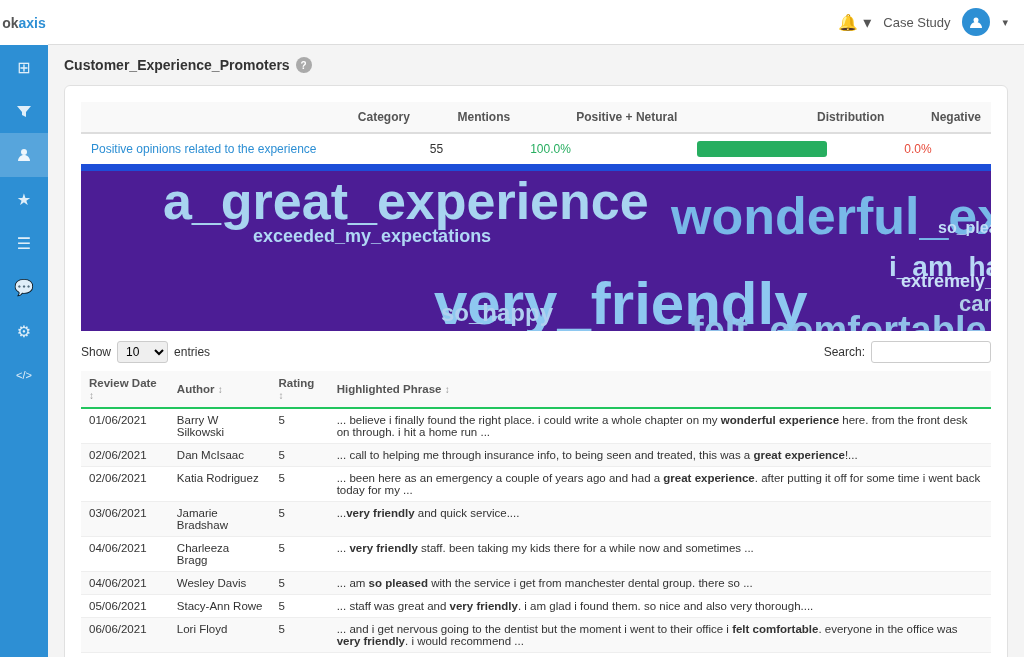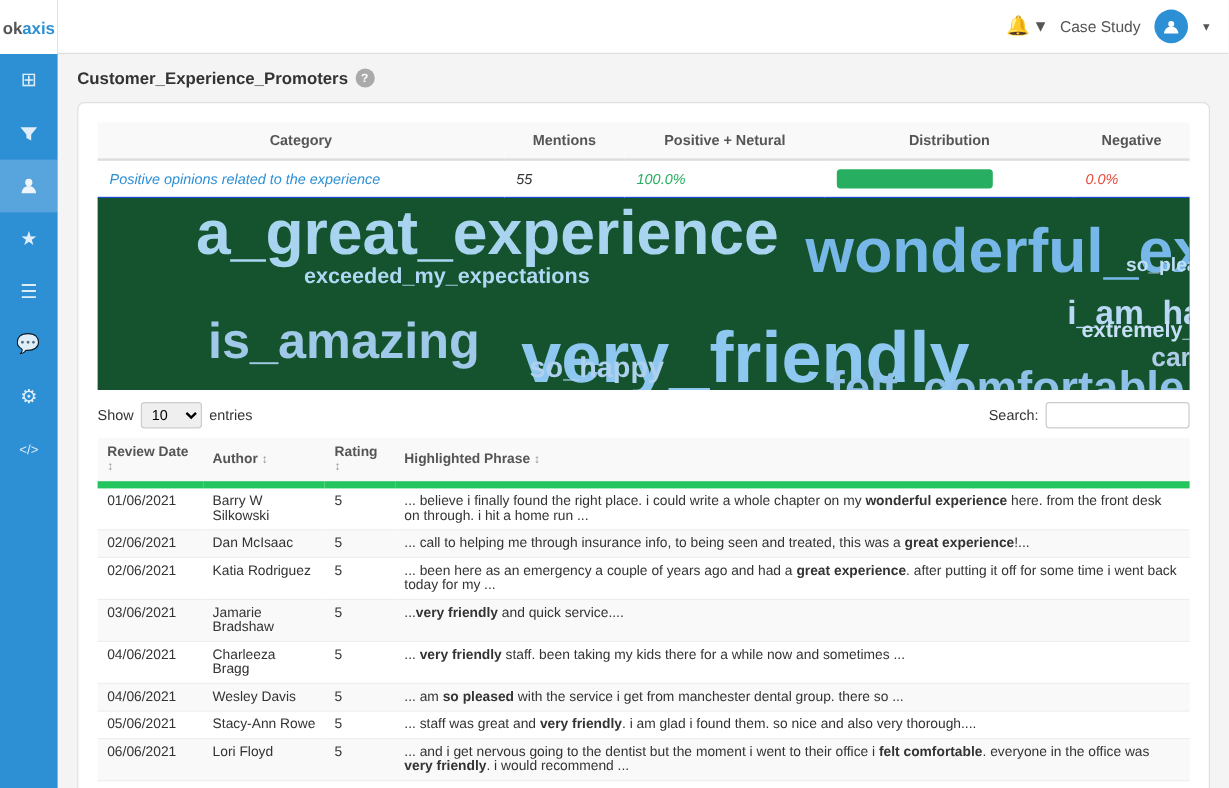--- a/index.html
+++ b/index.html
@@ -105,51 +105,50 @@
       margin-bottom: 12px;
     }
 
     
     .data-table {
       width: 100%;
       border-collapse: collapse;
       font-size: 12px;
     }
     .data-table th {
-      text-align: center;
+      text-align: right;
       padding: 8px 10px;
       font-weight: 600;
       color: #555;
       border-bottom: 2px solid #ddd;
       background: #f9f9f9;
     }
     .data-table td {
       padding: 7px 10px;
-      border-bottom: 1px solid #1d4ed8;
+      border-bottom: 7px solid #1d4ed8;
       vertical-align: middle;
-      font-style: italic;
     }
 
     .cat-link { color: #2d8fd4; text-decoration: none; font-size: 12px; }
     .positive-pct { color: #27ae60; font-size: 12px; }
     .negative-pct { color: #e74c3c; font-size: 12px; }
 
     .distribution-bar {
       height: 16px;
       background: #27ae60;
       border-radius: 3px;
       width: 130px;
     }
 
     
     .wordcloud {
       width: 100%;
       height: 160px;
       position: relative;
-      background: #14532d;
+      background: #4c1d95;
       overflow: hidden;
       margin-bottom: 0;
     }
 
     .word {
       position: absolute;
       font-weight: bold;
       color: #a8d4f0;
       white-space: nowrap;
       font-family: Arial, sans-serif;
@@ -192,21 +191,21 @@
     .review-table {
       width: 100%;
       border-collapse: collapse;
       font-size: 11.5px;
     }
     .review-table th {
       text-align: left;
       padding: 6px 8px;
       font-weight: 600;
       color: #555;
-      border-bottom: 6px solid #22c55e;
+      border-bottom: 2px solid #22c55e;
       background: #f9f9f9;
       cursor: pointer;
     }
     .review-table td {
       padding: 5px 8px;
       border-bottom: 1px solid #eee;
       vertical-align: top;
     }
     .review-table tr:nth-child(even) td { background: #f9f9f9; }
 
@@ -284,21 +283,20 @@
           </tr>
         </tbody>
       </table>
 
       <div class="wordcloud" id="wordcloud-container">
       <span class="word" style="font-size: 52px; left: 82px; top: 0px; color: rgb(168, 212, 240);">a_great_experience</span>
           <span class="word" style="font-size: 52px; left: 590px; top: 15px; color: rgb(120, 184, 232);">wonderful_experience</span>
           <span class="word" style="font-size: 18px; left: 172px; top: 55px; color: rgb(176, 216, 245);">exceeded_my_expectations</span>
           <span class="word" style="font-size: 16px; left: 857px; top: 48px; color: rgb(192, 221, 247);">so_pleased</span>
           <span class="word" style="font-size: 60px; left: 353px; top: 98px; color: rgb(142, 200, 240);">very_friendly</span>
-          <span class="word" style="font-size: 42px; left: 92px; top: 95px; color: rgb(160, 200, 232);">is_amazing</span>
           <span class="word" style="font-size: 28px; left: 808px; top: 80px; color: rgb(184, 216, 245);">i_am_happy</span>
           <span class="word" style="font-size: 18px; left: 820px; top: 100px; color: rgb(200, 224, 247);">extremely_pleased</span>
           <span class="word" style="font-size: 24px; left: 360px; top: 128px; color: rgb(176, 208, 240);">so_happy</span>
           <span class="word" style="font-size: 38px; left: 610px; top: 138px; color: rgb(144, 192, 232); text-decoration: underline;">felt_comfortable</span>
           <span class="word" style="font-size: 22px; left: 878px; top: 120px; color: rgb(176, 204, 232);">cares_about</span>
         </div>
 
       <div class="table-controls">
         <div class="show-entries">
           <span>Show</span>

